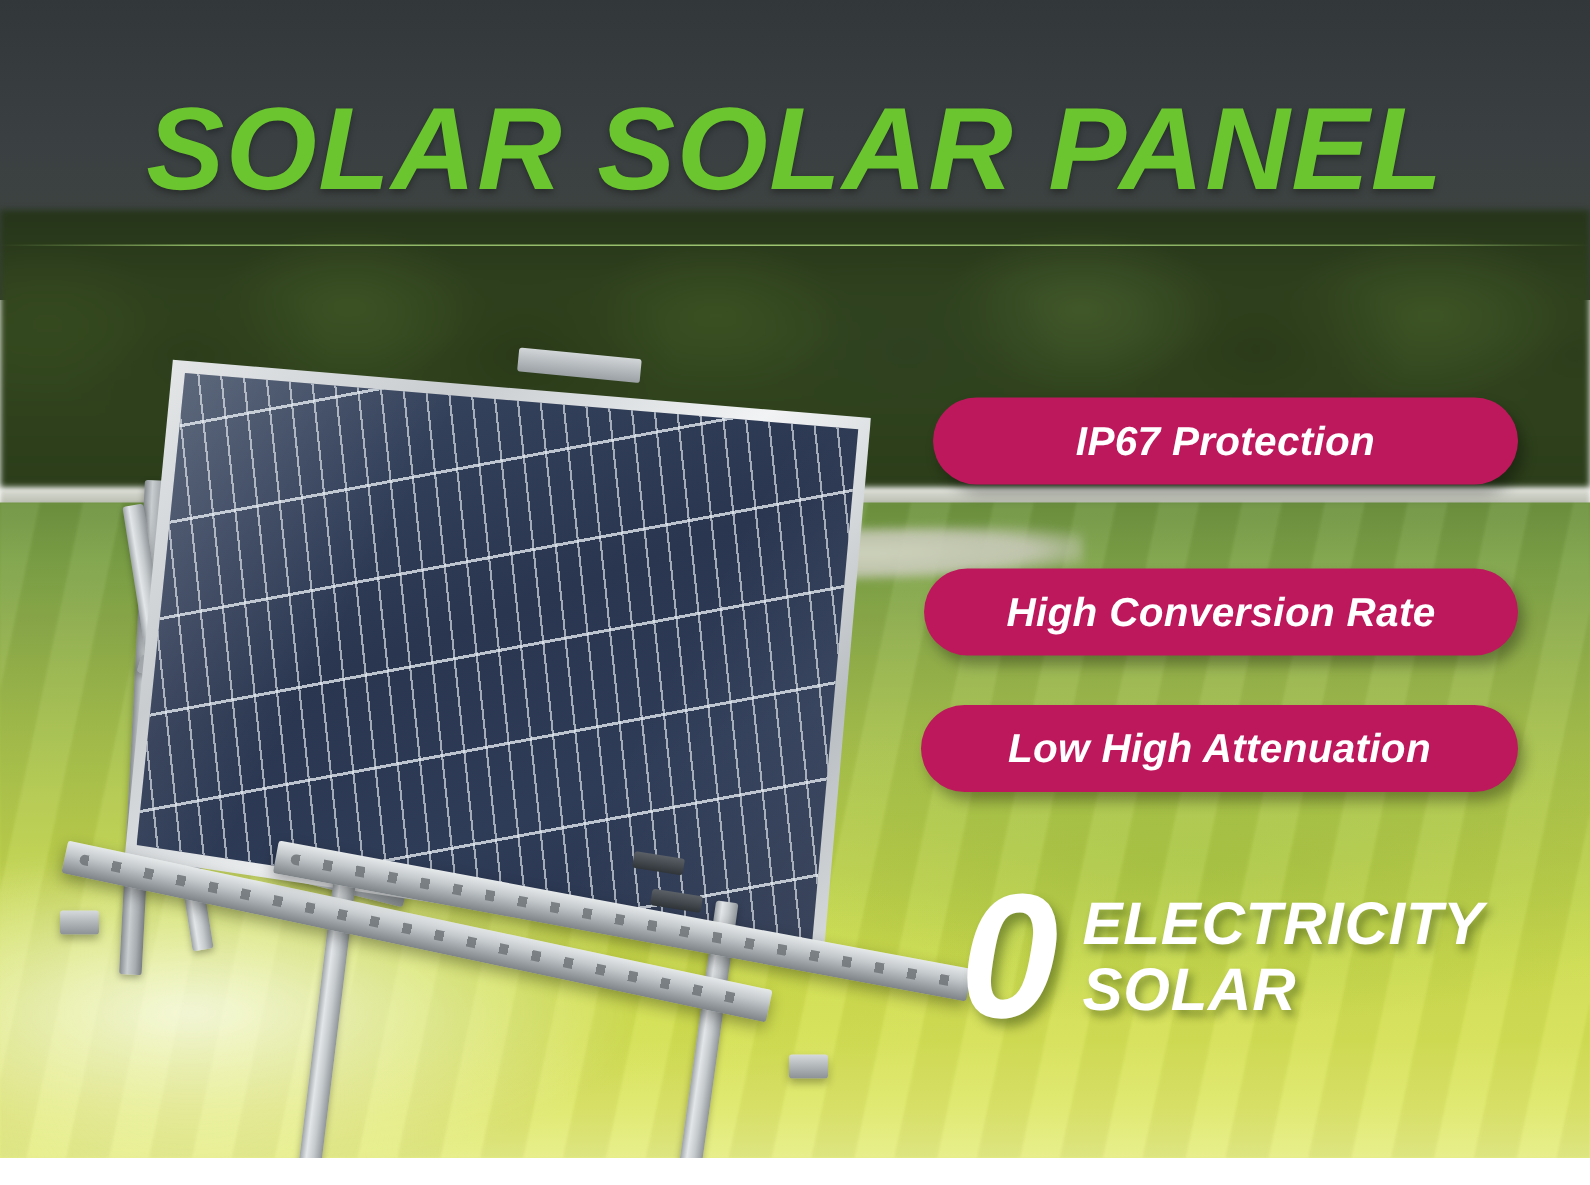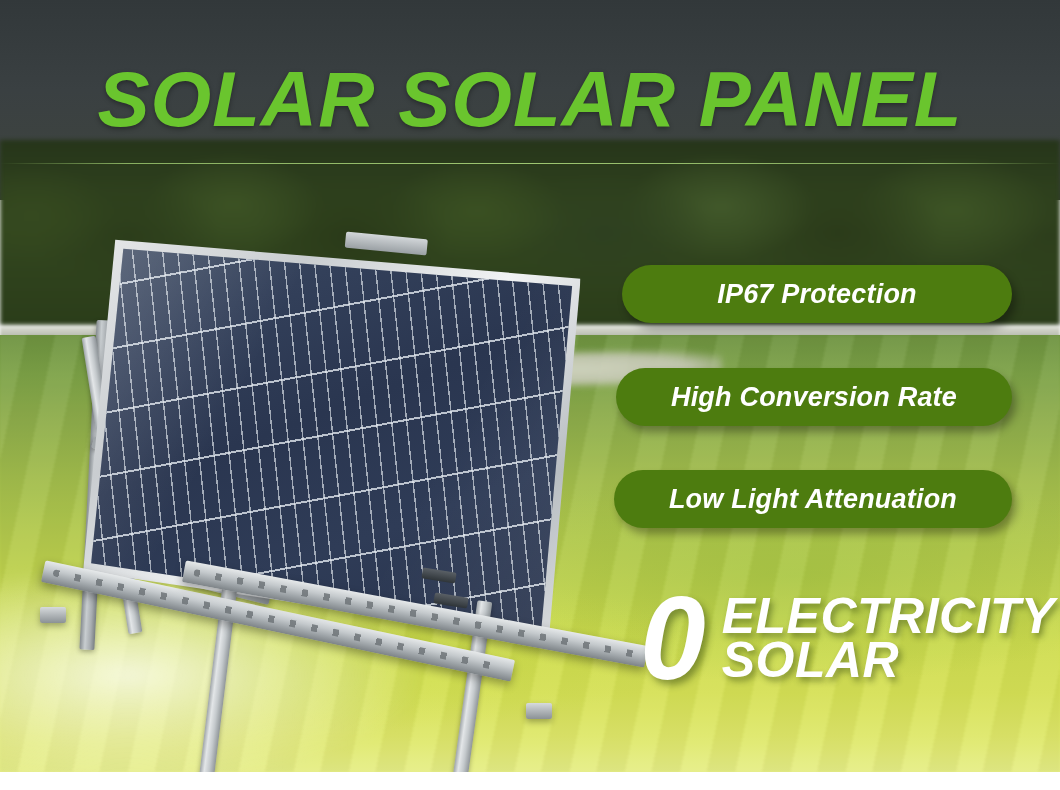--- a/index.html
+++ b/index.html
@@ -170,34 +170,34 @@
         background:linear-gradient(180deg,#5a6066,#2f3539); border-radius:2px; }
 
   
   .title { position:absolute; left:0; top:57px; width:100%; text-align:center;
         font-size:78px; line-height:84px; font-weight:bold; font-style:italic;
         letter-spacing:1px; color:#6ac52e; white-space:nowrap;
         text-shadow:0 2px 5px rgba(0,0,0,.35); }
 
   
   .pill { position:absolute; display:flex; align-items:center; justify-content:center;
-        height:58px; border-radius:29px; background:#4d7c0f;
+        height:58px; border-radius:29px; background:#be185d;
         color:#fff; font-size:27px; font-weight:bold; font-style:italic;
         letter-spacing:.2px; white-space:nowrap;
         box-shadow:4px 6px 9px rgba(0,0,0,.33); }
   .pill-1 { left:622px; top:265px; width:390px; }
-  .pill-2 { left:616px; top:368px; width:396px; }
+  .pill-2 { left:616px; top:379px; width:396px; }
   .pill-3 { left:614px; top:470px; width:398px; }
 
   
   .zero-block { position:absolute; left:640px; top:580px; width:400px; height:115px;
         display:flex; align-items:center; }
   .zero { font-size:118px; line-height:100px; font-weight:bold; font-style:italic;
         color:#fff; text-shadow:4px 5px 7px rgba(40,60,10,.45); margin-right:16px; }
-  .zero-text { font-size:50px; line-height:44px; font-weight:bold; font-style:italic;
+  .zero-text { font-size:40px; line-height:44px; font-weight:bold; font-style:italic;
         color:#fff; letter-spacing:.5px; text-shadow:3px 4px 6px rgba(40,60,10,.45); }
   .zero-text .l2 { display:block; }
 </style>
 </head>
 <body>
 
 <div class="banner">
 
   <div class="scene">
     <div class="sky"></div>
@@ -249,21 +249,21 @@
     </div>
 
     <div class="foot" style="left:10px;  top:392px;"></div>
     <div class="foot" style="left:496px; top:488px;"></div>
   </div>
 
   <div class="title">SOLAR SOLAR PANEL</div>
 
   <div class="pill pill-1">IP67 Protection</div>
   <div class="pill pill-2">High Conversion Rate</div>
-  <div class="pill pill-3">Low Light Attenuation</div>
+  <div class="pill pill-3">Low High Attenuation</div>
 
   <div class="zero-block">
     <span class="zero">0</span>
     <span class="zero-text">
       <span class="l1">ELECTRICITY</span>
       <span class="l2">SOLAR</span>
     </span>
   </div>
 
   <div class="bottom-strip"></div>

